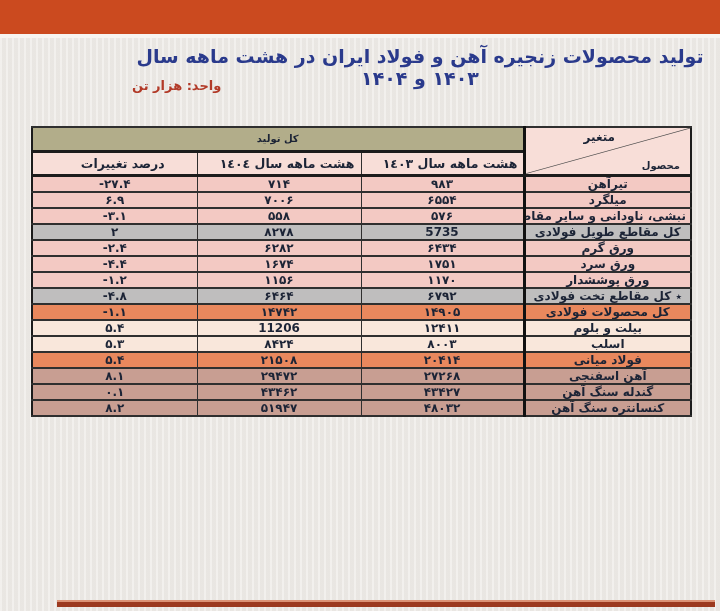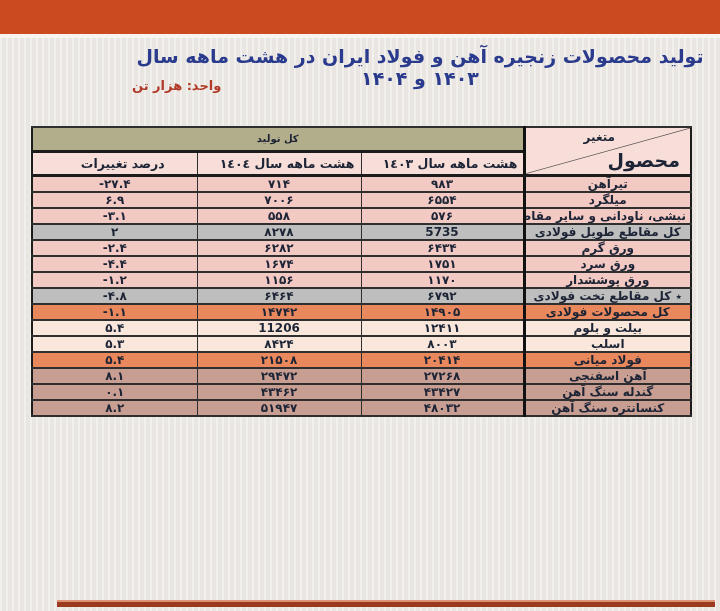--- a/index.html
+++ b/index.html
@@ -50,21 +50,21 @@
 
   th.group { background:#b2ad8a; font-size:10px; border-bottom:3px solid #1c1c1c;margin-left:19px; }
   th.sub   { background:#f8ded8; font-size:12.5px; border-bottom:3px solid #1c1c1c;padding-left:20px; }
 
   th.corner {
     background:#f8ded8; position:relative; padding:0;
     border-left:3px solid #111; border-bottom:3px solid #1c1c1c;
   }
   .corner .diag { position:absolute; inset:0; width:100%; height:100%; }
   .corner .c-top { position:absolute; top:2px;  left:14px;  font-size:12px;margin-left:44px; }
-  .corner .c-bot { position:absolute; bottom:3px; right:10px; font-size:19px; }
+  .corner .c-bot { position:absolute; bottom:3px; right:10px; font-size:10px; }
 
   td.product { border-left:3px solid #111; font-size:13px; }
   td.num { direction:ltr; }
 
   tr.tone-pink   td { background:#f3c9c3; }
   tr.tone-gray   td { background:#bfbebe; }
   tr.tone-orange td { background:#e9885d;margin-left:32px; }
   tr.tone-cream  td { background:#f9e7db; }
   tr.tone-brown  td { background:#c89e92; }
 

